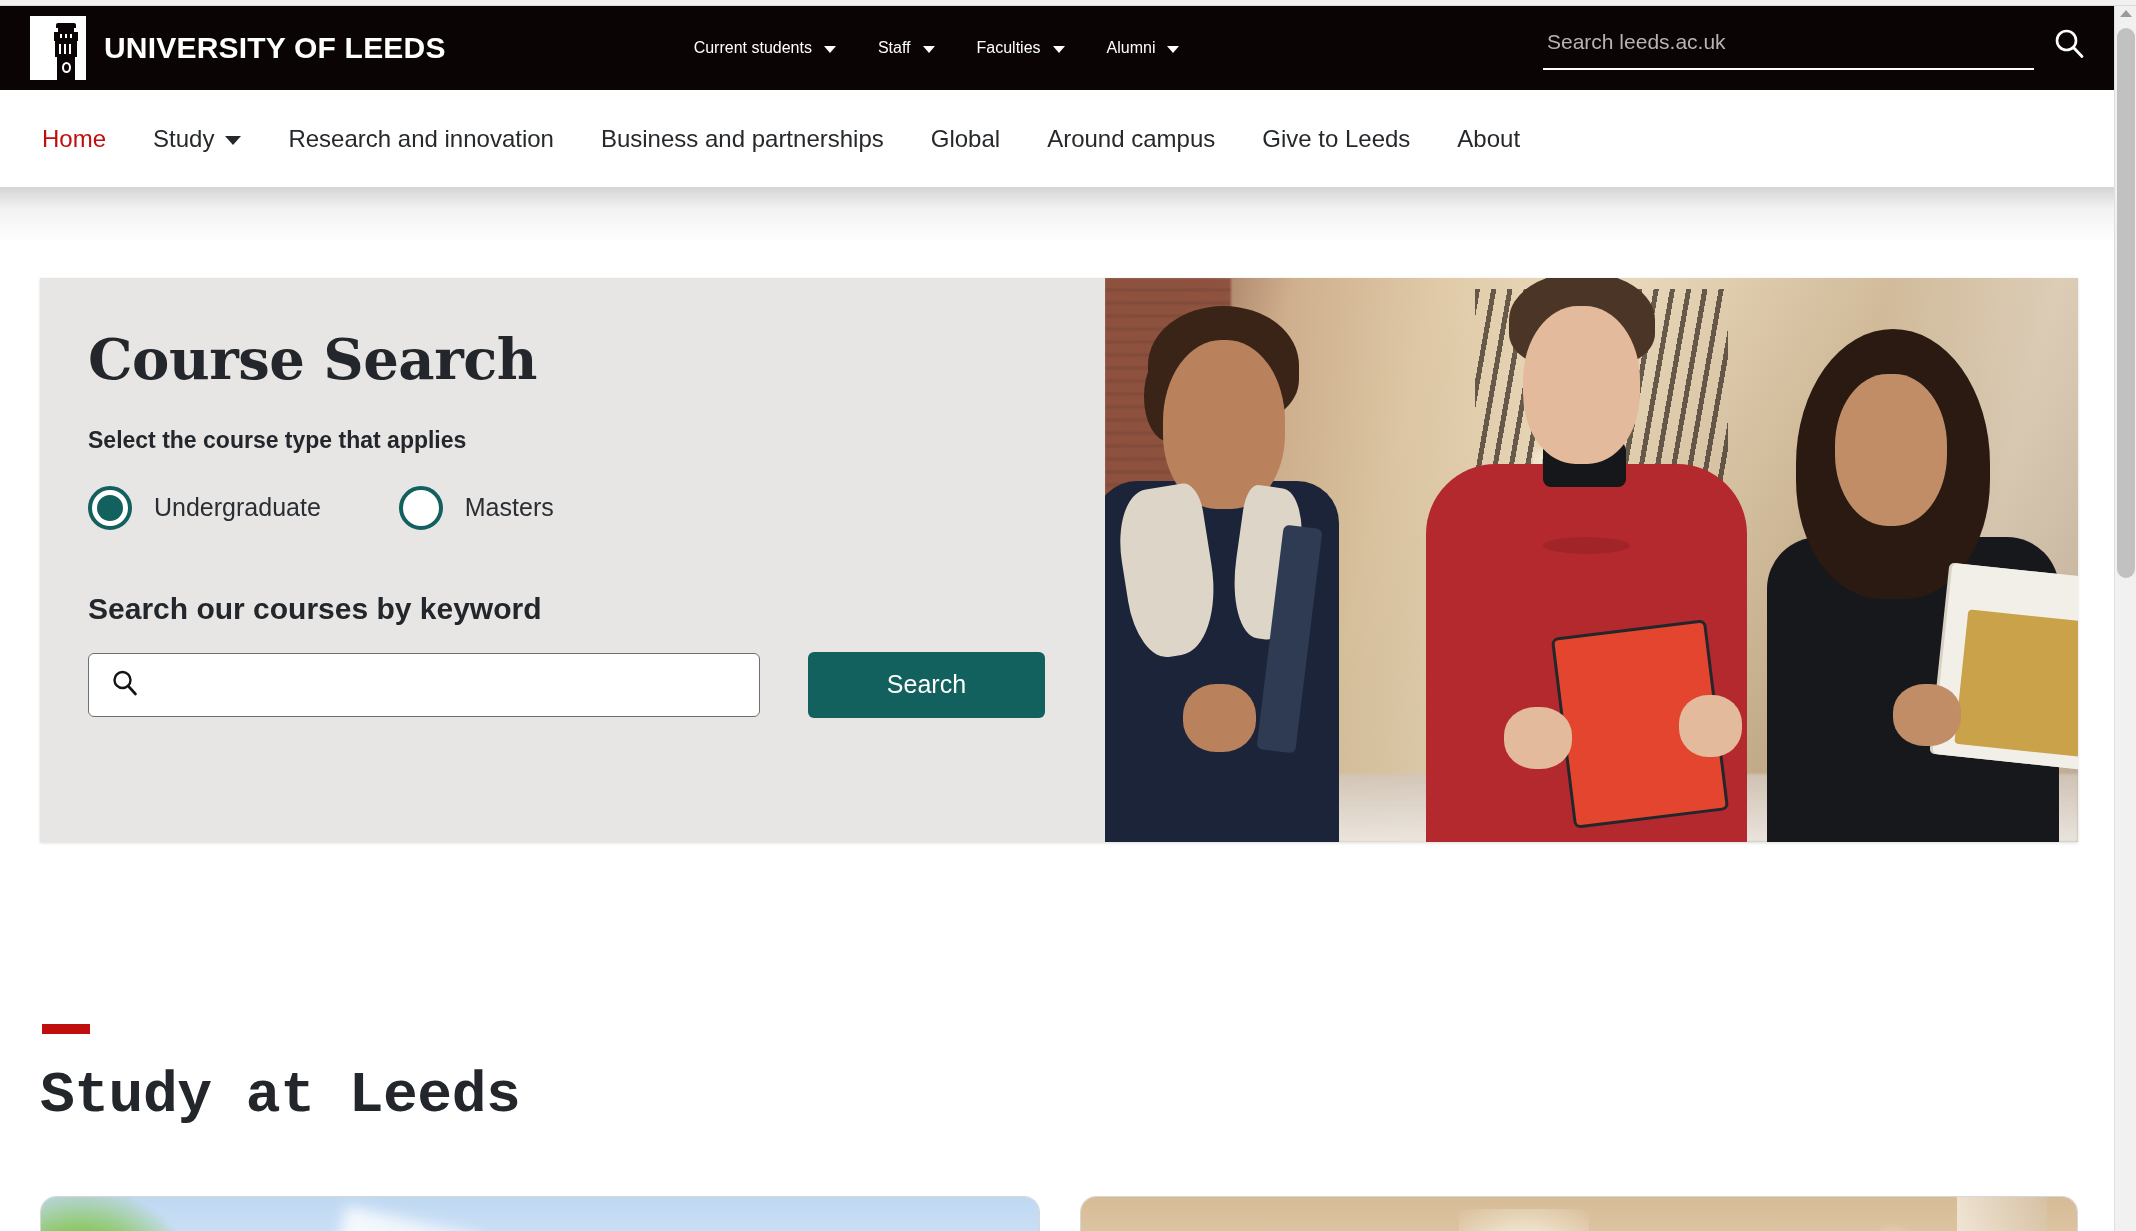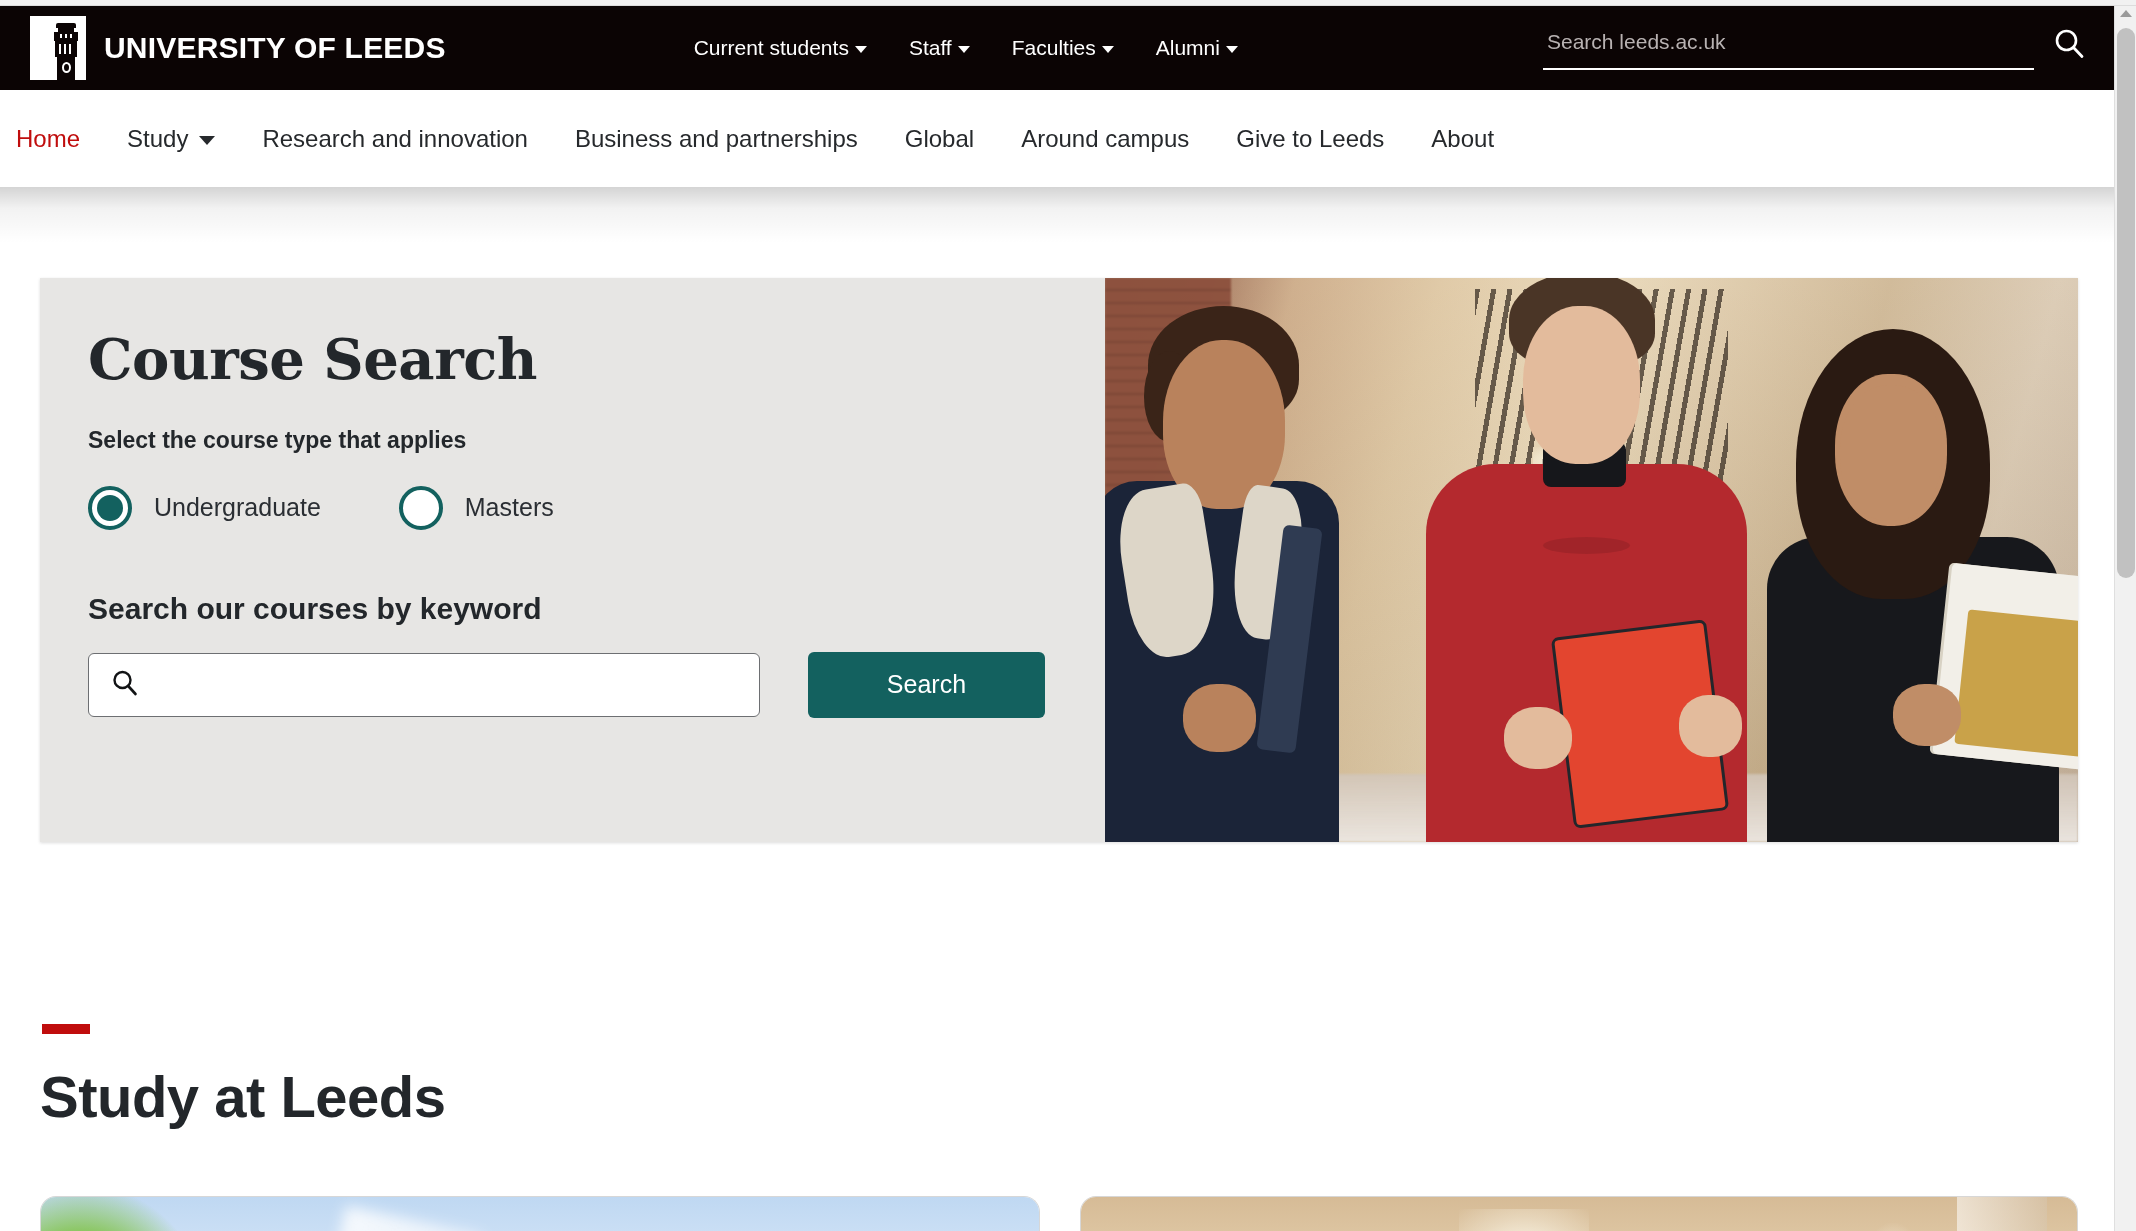--- a/index.html
+++ b/index.html
@@ -88,26 +88,26 @@
   }
 
   .util-nav {
     display: flex;
     align-items: center;
     gap: 42px;
     margin-left: 248px;
   }
   .util-link {
     color: #ffffff;
-    font-size: 21px;
+    font-size: 16px;
     font-weight: 400;
     white-space: nowrap;
     display: flex;
     align-items: center;
-    gap: 6px;
+    gap: 12px;
     text-decoration: none;
     cursor: pointer;
   }
   .caret {
     width: 0; height: 0;
     border-left: 6px solid transparent;
     border-right: 6px solid transparent;
     border-top: 7px solid #ffffff;
     margin-top: 3px;
   }
@@ -146,21 +146,21 @@
   }
 
   
   .main-nav {
     position: relative;
     width: 1688px;
     height: 97px;
     background: #ffffff;
     display: flex;
     align-items: center;
-    padding-left: 16px;
+    padding-left: 42px;
     gap: 0;
   }
   .nav-item {
     font-size: 24px;
     color: #26292c;
     white-space: nowrap;
     margin-right: 47px;
     display: flex;
     align-items: center;
     gap: 11px;
@@ -369,21 +369,21 @@
     top: 1018px;
     left: 42px;
     width: 48px;
     height: 10px;
     background: #c00d0d;
   }
   .section-title {
     position: absolute;
     top: 1057px;
     left: 40px;
-    font-family: Liberation Sans, sans-serif;
+    font-family: Liberation Mono, monospace;
     font-size: 58px;
     font-weight: 700;
     color: #23272b;
     letter-spacing: -0.5px;
   }
 
   
   .card {
     position: absolute;
     top: 1190px;

